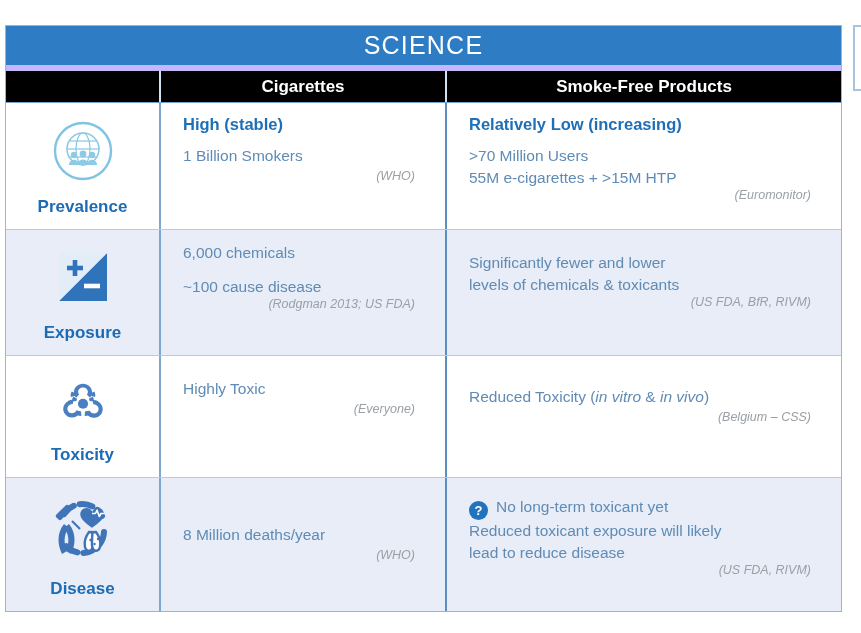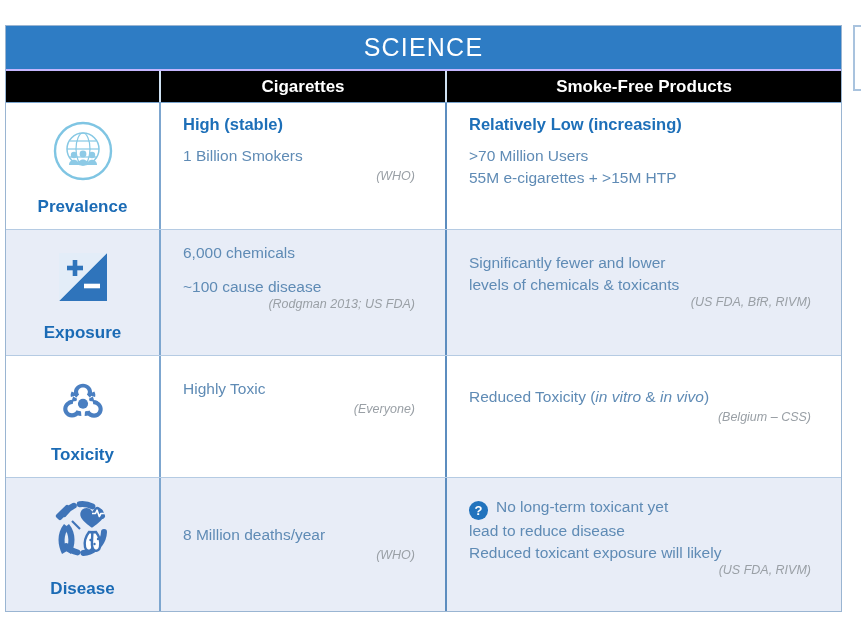--- a/index.html
+++ b/index.html
@@ -23,21 +23,21 @@
     position:absolute;left:5px;top:25px;width:837px;height:587px;
     border:1px solid #9ab5d2;
     box-sizing:border-box;
     background:#ffffff;
   }
 
   
   .title-band{
     height:45px;background:#2e7cc4;
     display:flex;align-items:center;justify-content:center;
-    border-bottom:2px solid #c4b5fd;
+    border-bottom:6px solid #c4b5fd;
     box-sizing:border-box;
   }
   .title-band .title-text{
     color:#ffffff;font-size:25px;letter-spacing:1.2px;font-weight:400;
   }
 
   
   .head-band{
     height:32px;background:#000000;display:flex;
     box-sizing:border-box;border-bottom:1px solid #7aa4cd;
@@ -134,20 +134,21 @@
       </div>
       <div class="cell c2">
         <p class="lead">High (stable)</p>
         <p class="body-txt">1 Billion Smokers</p>
         <div class="src">(WHO)</div>
       </div>
       <div class="cell c3">
         <p class="lead">Relatively Low (increasing)</p>
         <p class="body-txt">&gt;70 Million Users</p>
         <p class="body-txt">55M e-cigarettes + &gt;15M HTP</p>
+        <div class="src tight">(Euromonitor)</div>
       </div>
     </div>
 
     <div class="row tint r2">
       <div class="cell c1">
         <div class="cat-icon">
           <svg width="56" height="56" viewBox="0 0 56 56">
             <rect x="4" y="4" width="48" height="48" fill="#cfe0f1"></rect>
             <path d="M4 52 L52 4 L52 52 Z" fill="#2f74bb"></path>
             <path d="M4 4 L52 4 L4 52 Z" fill="#e3edf8"></path>
@@ -228,20 +229,20 @@
           </svg>
         </div>
         <div class="cat-label">Disease</div>
       </div>
       <div class="cell c2" style="padding-top:46px">
         <p class="body-txt">8 Million deaths/year</p>
         <div class="src" style="margin-top:2px">(WHO)</div>
       </div>
       <div class="cell c3" style="padding-top:18px">
         <p class="body-txt"><span class="qmark">?</span><span>No long-term toxicant yet</span></p>
+        <p class="body-txt">Reduced toxicant exposure will likely</p>
         <p class="body-txt">lead to reduce disease</p>
-        <p class="body-txt">Reduced toxicant exposure will likely</p>
         <div class="src tight">(US FDA, RIVM)</div>
       </div>
     </div>
 
   </div>
 </div>
 
 </body></html>

